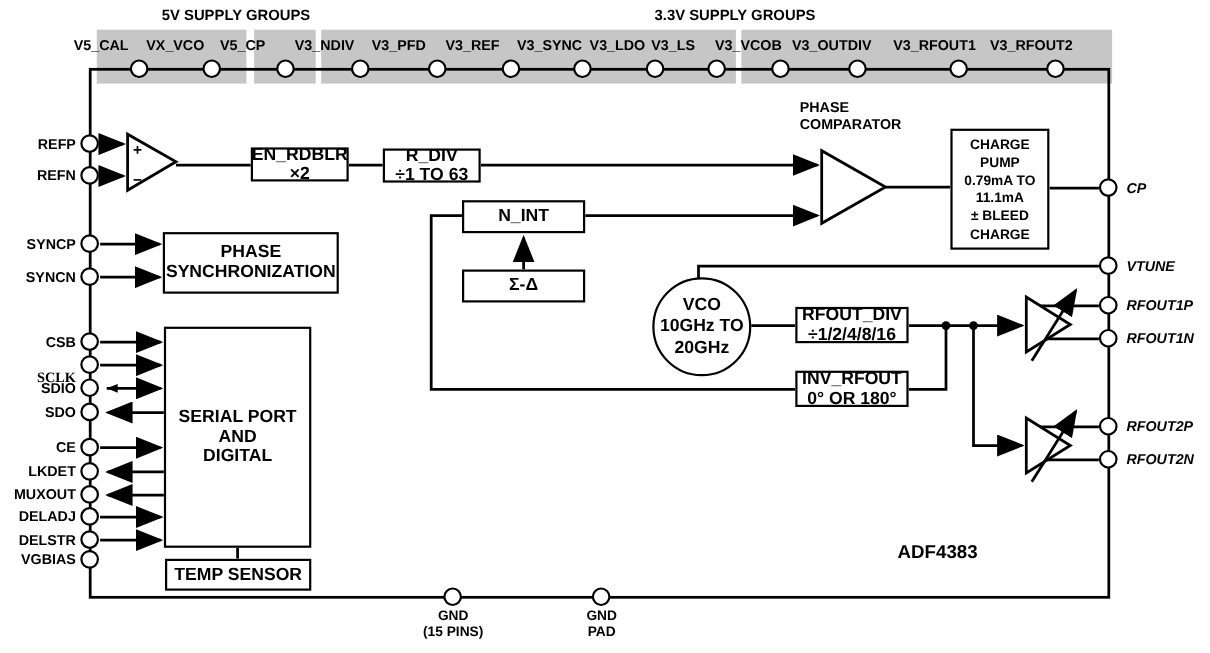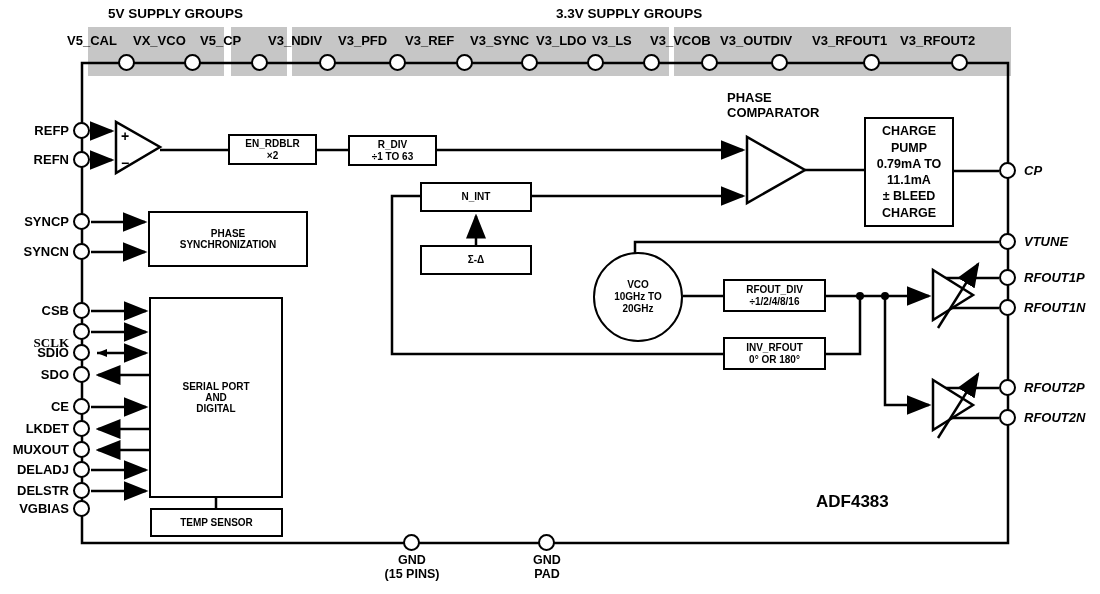--- a/index.html
+++ b/index.html
@@ -1,30 +1,30 @@
 <!DOCTYPE html>
 <html><head>
 <meta charset="utf-8">
 <style>
   html,body{margin:0;padding:0;background:#ffffff;}
   #stage{
     position:relative;width:1100px;height:594px;background:#ffffff;
     font-family:"Liberation Sans",sans-serif;color:#000;overflow:hidden;
   }
   .gray{position:absolute;background:#c6c6c6;top:27px;height:49px;}
-  .heading{position:absolute;font-weight:bold;font-size:13.5px;white-space:nowrap;}
+  .heading{position:absolute;font-weight:bold;font-size:13.5px;white-space:nowrap;margin-left:39px;}
   .toplabel{position:absolute;top:33px;width:120px;text-align:left;font-weight:bold;font-size:13px;white-space:nowrap;}
   .pin{position:absolute;width:13px;height:13px;border:2.5px solid #000;border-radius:50%;background:#fff;box-sizing:content-box;}
   .llabel{position:absolute;left:0;width:69px;text-align:right;font-weight:bold;font-size:13px;white-space:nowrap;height:18px;line-height:18px;}
   .rlabel{position:absolute;left:1024px;font-weight:bold;font-size:13px;white-space:nowrap;height:18px;line-height:18px;font-style:italic;}
   .blabel{position:absolute;width:120px;text-align:center;font-weight:bold;font-size:12.5px;line-height:14px;top:553px;}
   .block{
     position:absolute;border:2.5px solid #000;background:#fff;box-sizing:border-box;
     display:flex;flex-direction:column;align-items:center;justify-content:center;
-    font-weight:bold;font-size:10px;line-height:1.12;text-align:center;white-space:nowrap;z-index:3;
+    font-weight:bold;font-size:16px;line-height:1.12;text-align:center;white-space:nowrap;z-index:3;
   }
   .freelabel{position:absolute;font-weight:bold;font-size:13px;line-height:15px;white-space:nowrap;}
   svg{position:absolute;left:0;top:0;z-index:2;}
   .pin{z-index:4;}
   .txt{z-index:5;}
 </style>
 </head>
 <body>
 
 <div id="stage">

